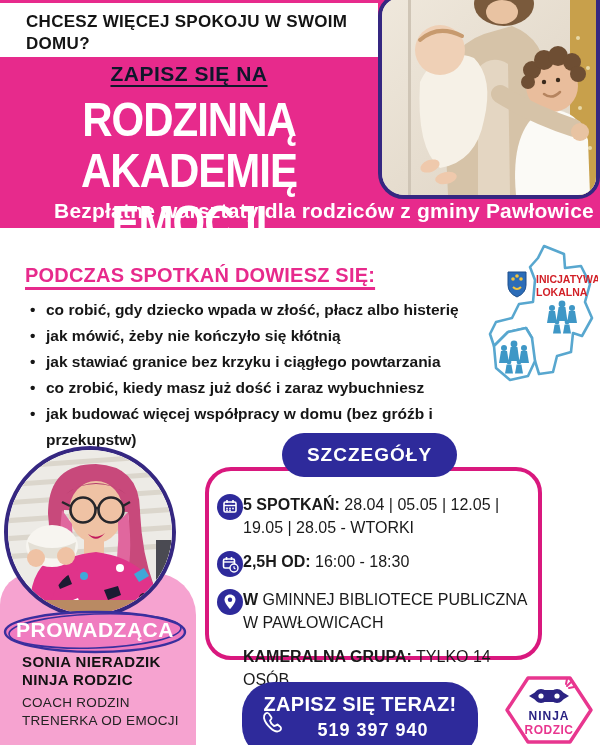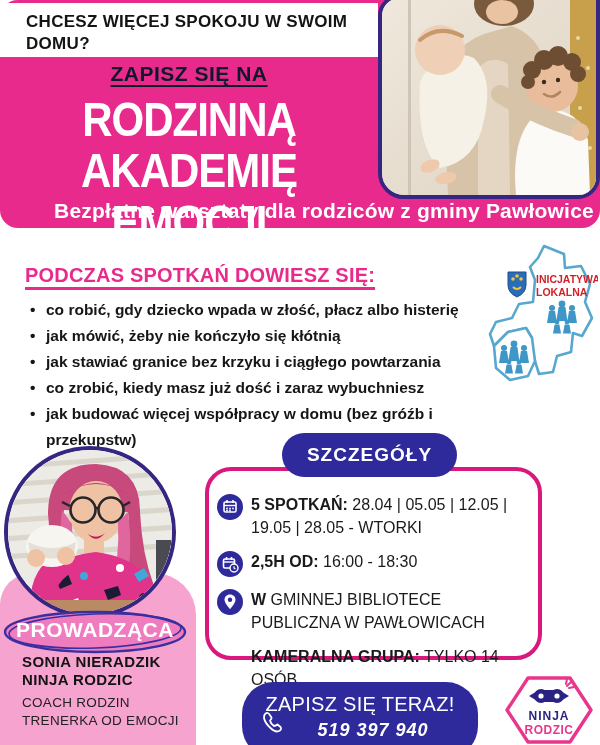--- a/index.html
+++ b/index.html
@@ -3,21 +3,21 @@
 <meta charset="utf-8">
 <style>
   * { margin:0; padding:0; box-sizing:border-box; }
   html,body { background:#888; }
   .page {
     position:relative; width:600px; height:745px; overflow:hidden;
     background:#ffffff; font-family:"Liberation Sans", sans-serif;
     margin:0 auto;
   }
   
-  .header { position:absolute; left:0; top:0; width:600px; height:228px; background:#E72A8C;border-radius:18px; }
+  .header { position:absolute; left:0; top:0; width:600px; height:228px; background:#E72A8C; }
   .question-box {
     position:absolute; left:0; top:3px; width:378px; height:54px; background:#ffffff;
     padding:8px 10px 0 26px; color:#141414; font-weight:800; font-size:17px;
     line-height:1.28; letter-spacing:.3px;
   }
   .kicker {
     position:absolute; left:0; top:62px; width:378px; text-align:center;
     color:#0f172a; font-weight:800; font-size:21px; letter-spacing:.5px;
   }
   .kicker span { text-decoration:underline; text-decoration-thickness:2px; text-underline-offset:4px; }
@@ -71,32 +71,32 @@
   
   .details-badge {
     position:absolute; left:282px; top:433px; width:175px; height:44px; background:#2E2A9B;
     border-radius:24px; display:flex; align-items:center; justify-content:center;
     color:#fff; font-weight:800; font-size:19px; letter-spacing:1px; z-index:3;
   }
   .details-box {
     position:absolute; left:205px; top:467px; width:337px; height:193px; background:#fff;
     border:4px solid #D9187E; border-radius:26px; padding:22px 10px 0 8px; z-index:2;
   }
-  .detail-row { display:flex; gap:8px; margin-bottom:11px; }
+  .detail-row { display:flex; margin-bottom:11px; }
   .detail-icon { flex:0 0 26px; width:26px; height:26px; margin-top:1px; }
   .detail-text { color:#1A1A1A; font-size:16px; line-height:23px; font-weight:400; }
   .detail-text b { font-weight:800; }
   
   .cta-button {
     position:absolute; left:242px; top:682px; width:236px; height:76px; background:#2E2A9B;
     border-radius:32px; z-index:2; border:none; cursor:pointer; color:#fff;
     font-family:"Liberation Sans", sans-serif;
   }
-  .cta-label { position:absolute; left:0; top:11px; width:236px; font-weight:400; font-size:20px; letter-spacing:.3px; }
-  .cta-phone { position:absolute; left:26px; top:38px; width:210px; text-align:center; font-weight:800; font-size:18px; letter-spacing:1px;font-style:italic; }
+  .cta-label { position:absolute; left:0; top:11px; width:236px; font-weight:700; font-size:20px; letter-spacing:.3px; }
+  .cta-phone { position:absolute; left:26px; top:38px; width:210px; text-align:center; font-weight:800; font-size:18px; letter-spacing:1px; }
   .cta-phone-icon { position:absolute; left:16px; top:26px; width:28px; height:28px; }
   .brand-logo { position:absolute; left:505px; top:676px; width:88px; height:68px; }
 </style>
 </head>
 <body>
 
 <div class="page">
 
   <div class="header">
     <div class="question-box">CHCESZ WIĘCEJ SPOKOJU W SWOIM DOMU?</div>

